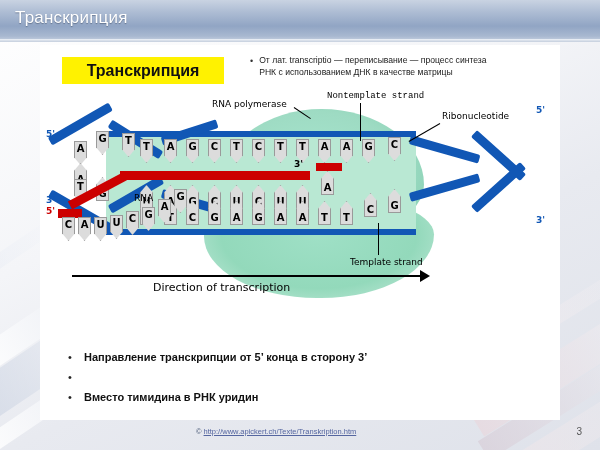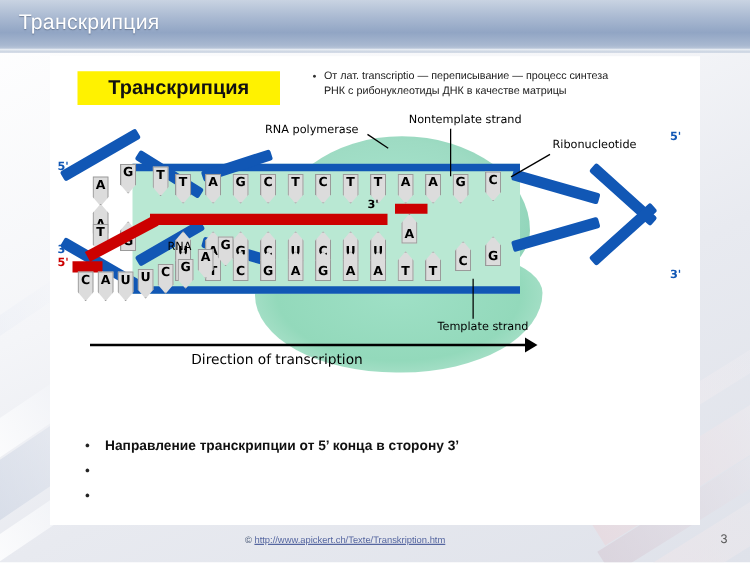--- a/index.html
+++ b/index.html
@@ -132,21 +132,21 @@
   <div id="card">
 
     <div id="yellow-title">
       <span>Транскрипция</span>
     </div>
 
     <div id="definition">
       <div class="dot">•</div>
       <div>
         <div class="txt">От лат. transcriptio — переписывание — процесс синтеза</div>
-        <div class="txt">РНК с рибонуклеотиды ДНК в качестве матрицы</div>
+        <div class="txt">РНК с использованием ДНК в качестве матрицы</div>
       </div>
     </div>
 
     <div id="figure">
 
       <div id="polymerase"></div>
       <div id="polymerase2"></div>
 
       <div id="bubble"></div>
 
@@ -220,21 +220,21 @@
       <div class="base down" style="left:50px;top:124px;">U</div>
       <div class="base down" style="left:66px;top:122px;">U</div>
       <div class="base down" style="left:82px;top:118px;">C</div>
       <div class="base down" style="left:98px;top:114px;">G</div>
       <div class="base down" style="left:114px;top:106px;">A</div>
       <div class="base down" style="left:130px;top:96px;">G</div>
 
       <div class="lbl" style="left:168px;top:6px;">RNA polymerase</div>
       <div class="leader" style="left:250px;top:14px;width:20px;height:1px;transform:rotate(34deg);transform-origin:left center;"></div>
 
-      <div class="lbl" style="left:283px;top:-2px;">Nontemplate strand</div>
+      <div class="lbl" style="left:283px;top:-2px;font-family:Liberation Mono, monospace;">Nontemplate strand</div>
       <div class="leader" style="left:316px;top:10px;width:1px;height:38px;"></div>
 
       <div class="lbl" style="left:398px;top:18px;">Ribonucleotide</div>
       <div class="leader" style="left:396px;top:30px;width:36px;height:1px;transform:rotate(150deg);transform-origin:left center;"></div>
 
       <div class="lbl" style="left:306px;top:164px;">Template strand</div>
       <div class="leader" style="left:334px;top:130px;width:1px;height:32px;"></div>
 
       <div class="lbl" style="left:90px;top:100px;font-size:9px;">RNA</div>
 
@@ -254,20 +254,21 @@
     <div id="bullets">
       <div class="bullet">
         <div class="dot">•</div>
         <div class="txt">Направление транскрипции от 5’ конца в сторону 3’</div>
       </div>
       <div class="bullet">
         <div class="dot">•</div>
       </div>
       <div class="bullet">
         <div class="dot">•</div>
+        <div class="txt">Вместо тимидина в РНК уридин</div>
       </div>
     </div>
 
   </div>
 
   <div id="footer-link">
     <span class="c">©</span><a href="#">http://www.apickert.ch/Texte/Transkription.htm</a>
   </div>
 
   <div id="slide-number">3</div>

